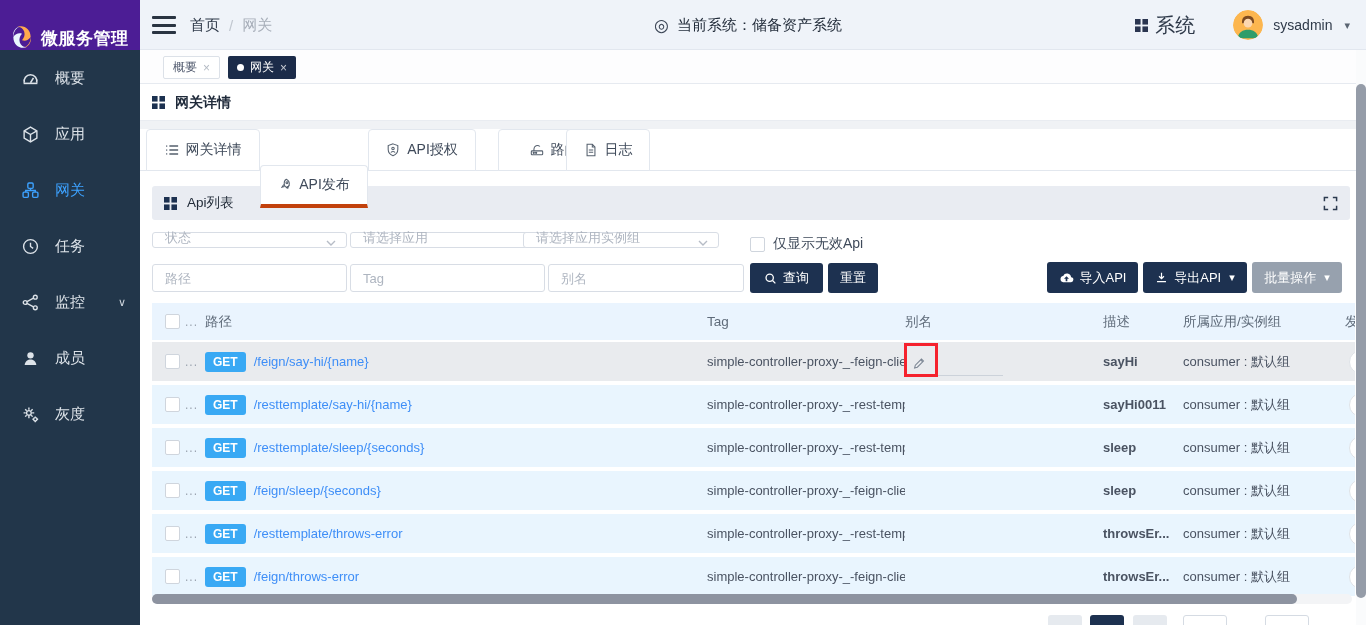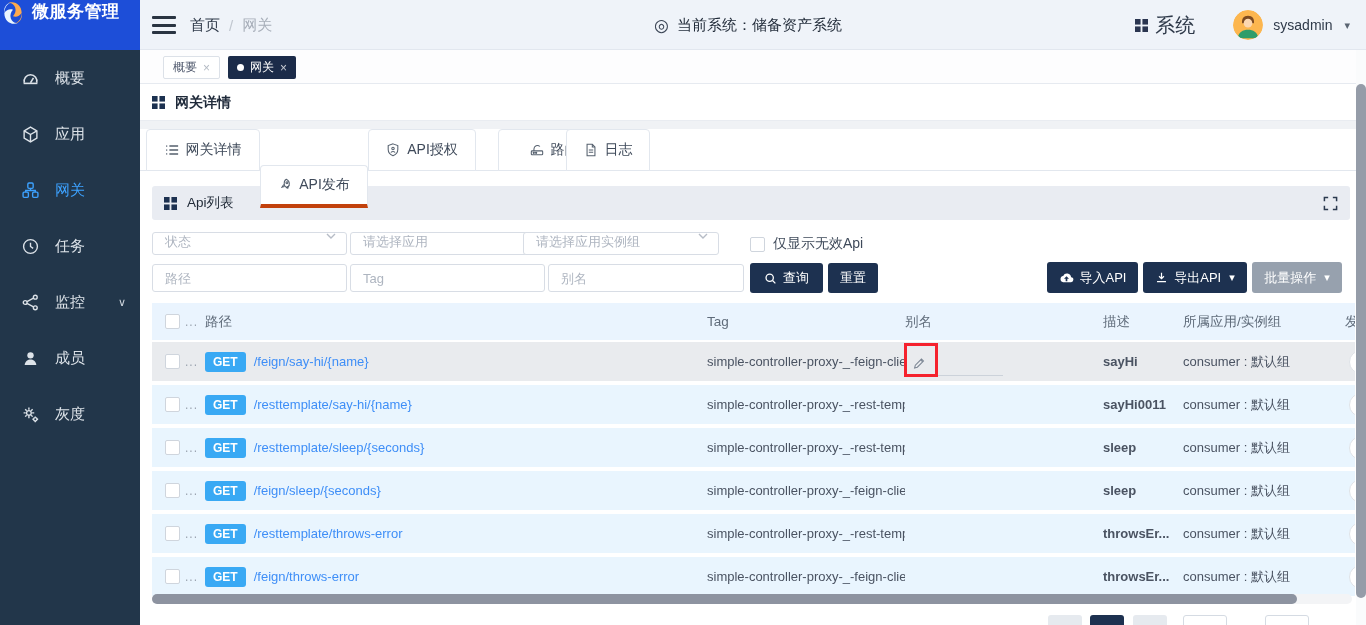--- a/index.html
+++ b/index.html
@@ -2,21 +2,21 @@
 <html><head>
 <meta charset="utf-8">
 <style>
   * { margin:0; padding:0; box-sizing:border-box; font-family:"Liberation Sans","DejaVu Sans",sans-serif; }
   html,body { width:1366px; height:625px; overflow:hidden; background:#fff; }
   #app { position:relative; width:1366px; height:625px; overflow:hidden; background:#fff; }
   .abs { position:absolute; }
 
   
   .topbar { left:0; top:0; width:1366px; height:50px; background:#eff3f9; border-bottom:1px solid #e2e7ef; }
-  .logo { left:0; top:0; width:140px; height:50px; background:#1d4ed8; display:flex; align-items:flex-start; padding-left:0; gap:6px; }
+  .logo { left:0; top:0; width:140px; height:50px; background:#4c1d95; display:flex; align-items:flex-end; padding-left:9px; gap:6px; }
   .logo-title { color:#fff; font-size:17px; font-weight:bold; letter-spacing:.5px; }
   .hamburger { left:152px; top:16px; width:24px; height:18px; display:flex; flex-direction:column; justify-content:space-between; cursor:pointer; }
   .hamburger span { display:block; height:3px; background:#2a3442; border-radius:1px; }
   .breadcrumb { left:190px; top:16px; font-size:15px; display:flex; gap:9px; align-items:center; }
   .bc-home { color:#2f3a4a;font-family:Liberation Serif, serif; } .bc-sep { color:#c0c6cf; } .bc-cur { color:#a7aeb9; }
   .sysbanner { left:140px; top:0; width:1216px; height:50px; display:flex; align-items:center; justify-content:center; gap:8px; font-size:15px; color:#1f2937; pointer-events:none; }
   .eye-glyph { font-size:17px; color:#3a4454; }
   .hdr-right { right:16px; top:0; height:50px; display:flex; align-items:center; gap:10px; }
   .sys-entry { display:flex; align-items:center; gap:7px; color:#2f3a4a; font-size:20px; margin-right:28px; cursor:pointer; }
   .avatar { width:30px; height:30px; border-radius:50%; overflow:hidden; flex:0 0 auto; }
@@ -50,21 +50,21 @@
   .dtab { position:absolute; top:129px; height:42px; background:#fff; border:1px solid #e2e7ee; border-radius:4px 4px 0 0; display:flex; align-items:center; justify-content:center; gap:7px; font-size:14px; color:#3f4a5a; cursor:pointer; z-index:2; }
   .dtab.active { border-bottom:4px solid #c2410c; height:43px;margin-top:36px; }
   .dtab svg { color:#55606e; }
 
   
   .panelhead { left:152px; top:186px; width:1198px; height:34px; background:#e9ecf2; border-radius:3px; display:flex; align-items:center; padding:0 12px; gap:10px; color:#212b38; }
   .panelhead .ttl { font-size:13.5px; font-weight:500; }
   .fullscreen { margin-left:auto; color:#2c3a4f; cursor:pointer; display:flex; }
 
   
-  .sel { position:absolute; height:23px; background:#fff; border:1px solid #d8dde5; border-radius:3px; display:flex; align-items:flex-start; padding:0 10px 0 12px; font-size:13px; color:#aeb5c0; cursor:pointer; }
+  .sel { position:absolute; height:16px; background:#fff; border:1px solid #d8dde5; border-radius:3px; display:flex; align-items:flex-end; padding:0 10px 0 12px; font-size:13px; color:#aeb5c0; cursor:pointer; }
   .sel .chev { margin-left:auto; color:#b6bcc6; display:flex; }
   .txt { position:absolute; height:28px; background:#fff; border:1px solid #d8dde5; border-radius:3px; font-size:13px; color:#3f4a5a; padding:0 12px; outline:none; }
   .txt::placeholder { color:#aeb5c0; }
   .cbwrap { left:750px; top:235px; display:flex; align-items:center; gap:8px; font-size:14px; color:#3f4a5a; cursor:pointer; }
   .cb { width:15px; height:15px; background:#fff; border:1px solid #cfd5dd; border-radius:2px; }
   .btn { position:absolute; border:none; border-radius:3px; color:#fff; font-size:13px; display:flex; align-items:center; justify-content:center; gap:6px; cursor:pointer; }
   .btn.dark { background:#1d3150;align-items:center; }
   .btn.gray { background:#97a1ae; }
 
   

